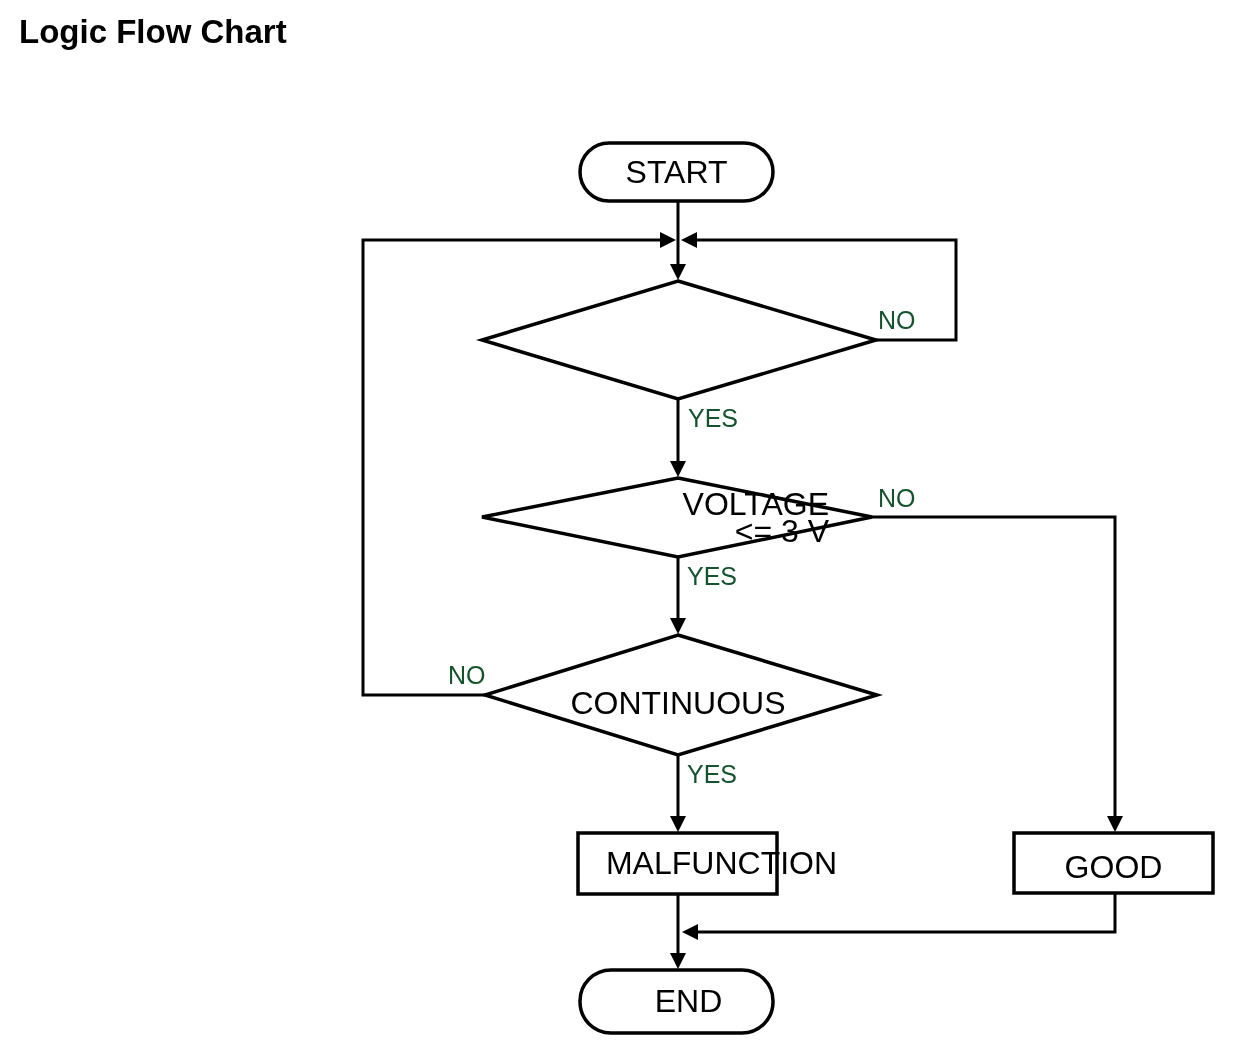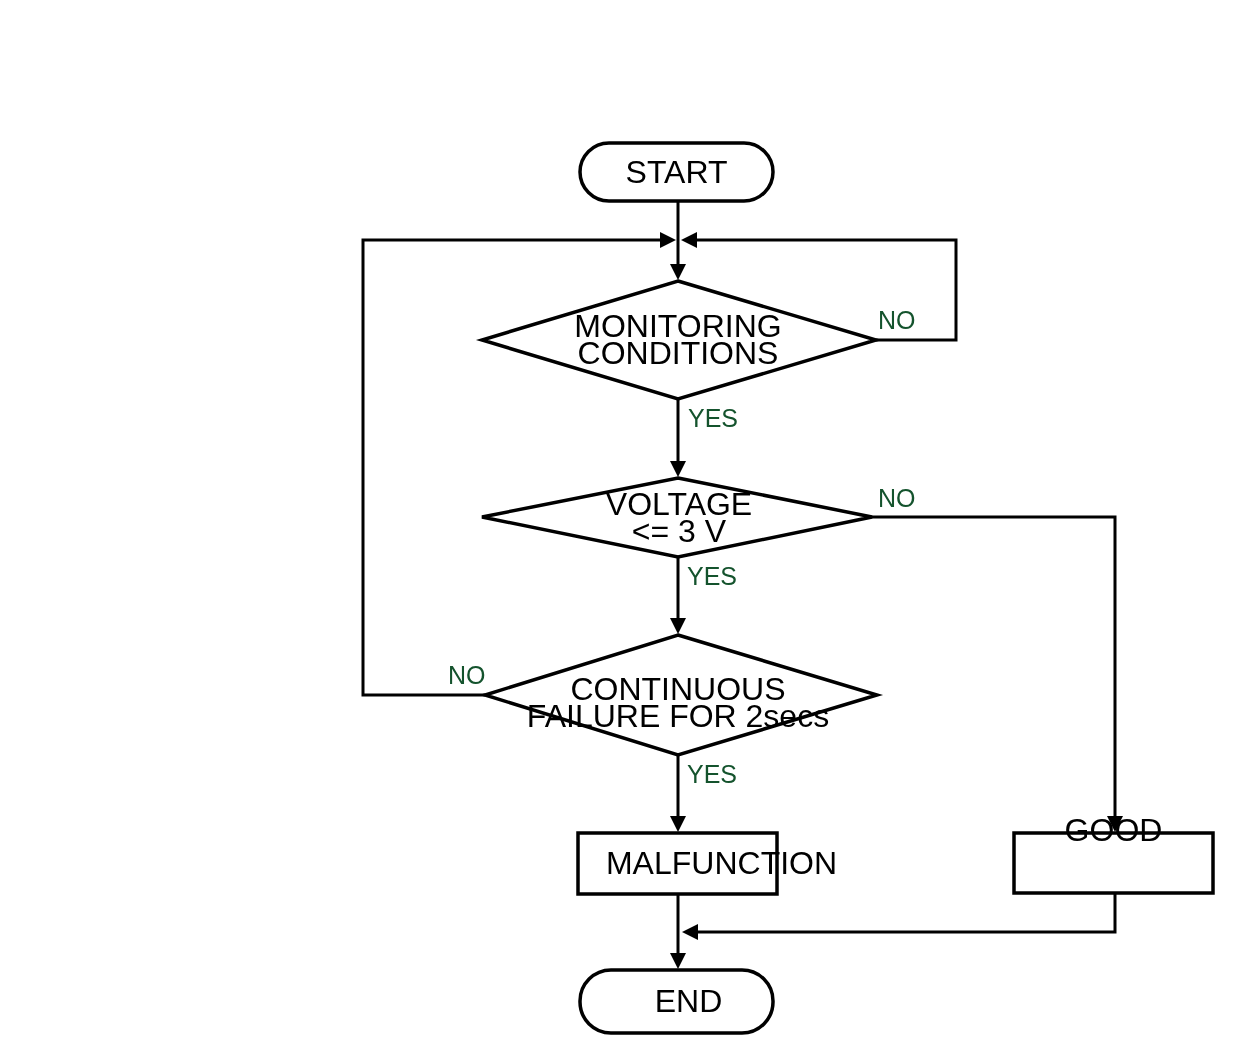--- a/index.html
+++ b/index.html
@@ -93,45 +93,41 @@
 
     <rect class="shape" x="580" y="143" width="193" height="58" rx="29" ry="29"></rect>
     <polygon class="shape" points="678,281 876,340 678,399 482,340"></polygon>
     <polygon class="shape" points="678,478 872,517 678,557 482,517"></polygon>
     <polygon class="shape" points="678,635 877,695 678,755 485,695"></polygon>
     <rect class="shape" x="578" y="833" width="199" height="61"></rect>
     <rect class="shape" x="1014" y="833" width="199" height="60"></rect>
     <rect class="shape" x="580" y="970" width="193" height="63" rx="31" ry="31"></rect>
   </svg>
 
+  <div class="page-title">Logic Flow Chart</div>
 
   <div class="node-label" style="left:580px; top:143px; width:193px; height:58px;">
     <div>START</div>
   </div>
 
-  <div class="node-label" style="left:528px; top:313px; width:300px; height:54px;">
-    <div>MONITORING</div>
-    <div>CONDITIONS</div>
-  </div>
 
-  <div class="node-label" style="left:529px; top:491px; width:300px; height:54px;">
+  <div class="node-label" style="left:529px; top:491px; width:300px; height:54px;align-items:flex-end;">
     <div>VOLTAGE</div>
     <div>&lt;= 3 V</div>
   </div>
 
   <div class="node-label" style="left:528px; top:668px; width:300px; height:54px;margin-top:8px;">
     <div>CONTINUOUS</div>
-    <div>FAILURE FOR 2secs</div>
   </div>
 
   <div class="node-label" style="left:578px; top:833px; width:199px; height:61px;padding-left:44px;">
     <div>MALFUNCTION</div>
   </div>
 
-  <div class="node-label" style="left:1014px; top:796px; width:199px; height:68px;border-radius:14px;">
+  <div class="node-label" style="left:1014px; top:833px; width:199px; height:68px;border-radius:14px;">
     <div>GOOD</div>
   </div>
 
   <div class="node-label" style="left:580px; top:970px; width:217px; height:63px;">
     <div>END</div>
   </div>
 
   <div class="edge-label" style="left:878px; top:306px;">NO</div>
 
   <div class="edge-label" style="left:688px; top:404px;">YES</div>

